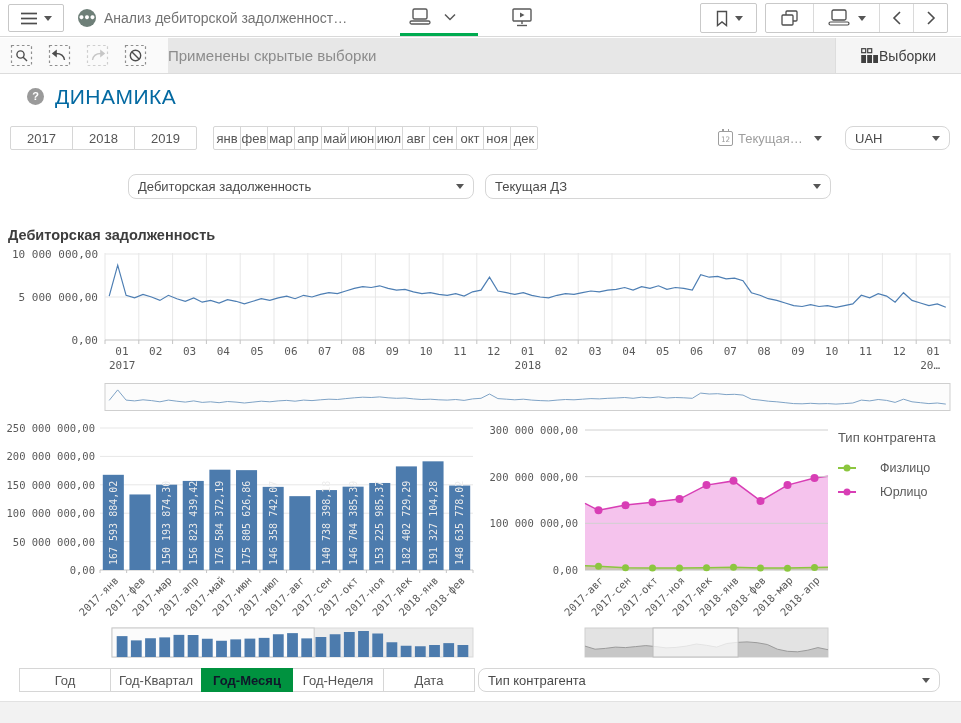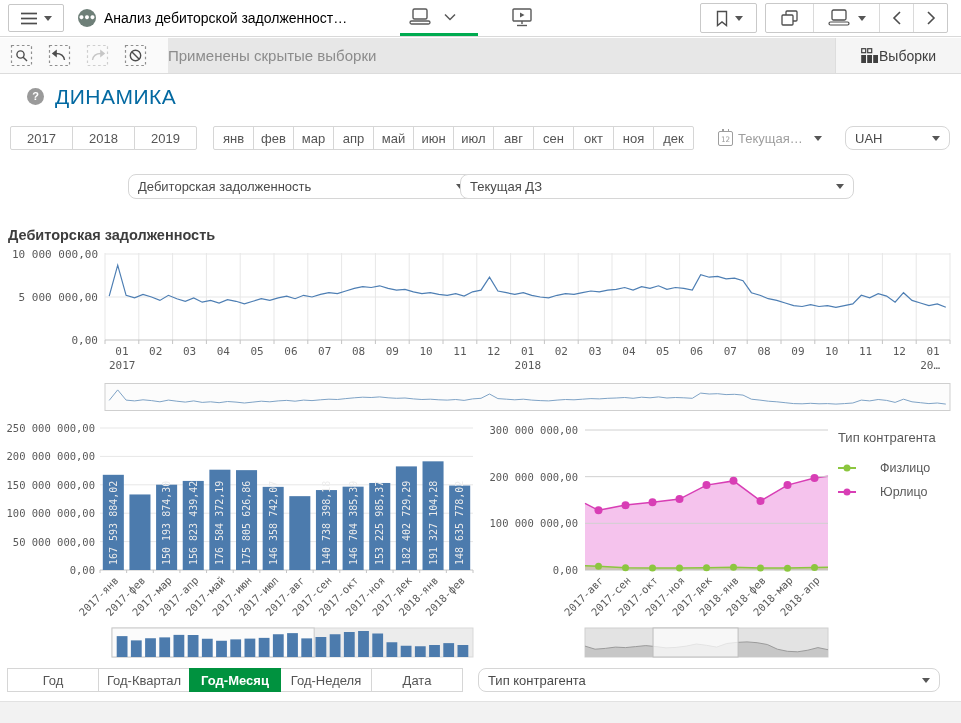--- a/index.html
+++ b/index.html
@@ -8,21 +8,21 @@
             font-family:"Liberation Sans","DejaVu Sans",sans-serif; color:#404040; }
   svg text { font-family:"DejaVu Sans Mono",monospace; }
 
   
   .topbar { position:absolute; left:0; top:0; width:961px; height:37px; background:#fff;
             border-bottom:1px solid #d9d9d9; }
   .menu-btn { position:absolute; left:8px; top:4px; width:56px; height:28px; border:1px solid #c7c7c7;
               border-radius:2px; display:flex; align-items:center; justify-content:center; gap:7px; background:#fff; cursor:pointer; }
   .app-ico { position:absolute; left:78px; top:9px; width:18px; height:18px; border-radius:50%;
              background:#6e7f78; color:#fff; font-size:9px; letter-spacing:0; text-align:center; line-height:16px; }
-  .app-title { position:absolute; left:104px; top:10px; font-size:14px; color:#000000; }
+  .app-title { position:absolute; left:104px; top:10px; font-size:14px; color:#737373; }
   .sheet-nav { position:absolute; left:408px; top:7px; display:flex; align-items:center; gap:12px; cursor:pointer; }
   .tab-underline { position:absolute; left:400px; top:33px; width:78px; height:3px; }
   .story-ico { position:absolute; left:511px; top:7px; cursor:pointer; }
   .bm-btn { position:absolute; left:700px; top:3px; width:57px; height:30px; border:1px solid #c9c9c9; border-radius:2px;
             display:flex; align-items:center; justify-content:center; gap:6px; background:#fff; cursor:pointer; }
   .nav-group { position:absolute; left:765px; top:3px; width:183px; height:30px; border:1px solid #c9c9c9;
                border-radius:2px; display:flex; background:#fff; }
   .nav-cell { display:flex; align-items:center; justify-content:center; border-left:1px solid #dadada; cursor:pointer; }
   .nav-cell:first-child { border-left:none; }
   .caret { width:0; height:0; border-left:4px solid transparent; border-right:4px solid transparent; border-top:5px solid #565656; }
@@ -42,42 +42,42 @@
   .help-ico { position:absolute; left:27px; top:88px; width:17px; height:17px; border-radius:50%; background:#9a9a9a;
               color:#fff; font-size:11px; font-weight:bold; text-align:center; line-height:17px; }
   .sheet-heading { position:absolute; left:55px; top:85px; font-size:21px; color:#0369a1; letter-spacing:0.5px; }
 
   
   .pill-group { position:absolute; display:flex; }
   .pill { height:24px; border:1px solid #d6d6d6; background:#fff; margin-left:-1px;
           display:flex; align-items:center; justify-content:center; font-size:13px; color:#555; cursor:pointer; }
   .pill:first-child { margin-left:0; border-radius:2px 0 0 2px; }
   .pill:last-child { border-radius:0 2px 2px 0; }
-  .yearpill { width:63px; } .monthpill { width:41px; }
+  .yearpill { width:63px; } .monthpill { width:28px; }
   .datepick { position:absolute; left:718px; top:126px; height:24px; display:flex; align-items:center; gap:5px; cursor:pointer; }
   .cal-ico { width:15px; height:15px; border:1px solid #9e9e9e; border-radius:2px; position:relative;
              font-size:7.5px; color:#9e9e9e; text-align:center; line-height:15px; font-family:"DejaVu Sans Mono",monospace; }
   .cal-ico:before, .cal-ico:after { content:""; position:absolute; top:-3px; width:1.5px; height:3px; background:#9e9e9e; }
   .cal-ico:before { left:3px; } .cal-ico:after { right:3px; }
   .datepick .lbl { font-size:13px; color:#9e9e9e; }
   .dd { position:absolute; height:25px; border:1px solid #d6d6d6; border-radius:8px; background:#fff;
         display:flex; align-items:center; justify-content:space-between; padding:0 9px; font-size:13px; color:#4a4a4a; cursor:pointer; }
 
   
   .chart-title { position:absolute; left:8px; top:227px; font-size:14.5px; font-weight:bold; color:#3d3d3d; }
   .abs-svg { position:absolute; }
   .legend { position:absolute; left:838px; top:430px; width:120px; }
   .legend-title { font-size:13px; color:#595959; margin-bottom:16px; }
   .legend-item { display:flex; align-items:center; gap:24px; margin-bottom:10px; cursor:pointer; }
   .legend-item span { font-size:12.5px; color:#595959; }
 
   
   .ptab { width:92px; height:24px; border:1px solid #d6d6d6; background:#fff; margin-left:-1px;
           display:flex; align-items:center; justify-content:center; font-size:13px; color:#555; cursor:pointer; }
-  .ptab.active { background:#00923f; border-color:#00923f; color:#ffffff; font-weight:bold; z-index:1; }
+  .ptab.active { background:#00923f; border-color:#00923f; color:#0f172a; font-weight:bold; z-index:1; }
   .footer { position:absolute; left:0; top:701px; width:961px; height:22px; background:#f2f2f2; border-top:1px solid #e2e2e2; }
 </style>
 </head>
 <body>
 
 <div class="screen">
 
   <div class="topbar">
     <div class="menu-btn">
       <svg width="16" height="13">
@@ -213,21 +213,21 @@
 
   <div class="dd" style="left:845px; top:126px; width:105px; height:24px">
     <span>UAH</span>
     <div class="caret"></div>
   </div>
 
   <div class="dd" style="left:128px; top:174px; width:346px">
     <span>Дебиторская задолженность</span>
     <div class="caret"></div>
   </div>
-  <div class="dd" style="left:460px; top:174px; width:394px">
+  <div class="dd" style="left:485px; top:174px; width:346px">
     <span>Текущая ДЗ</span>
     <div class="caret"></div>
   </div>
 
   <div class="chart-title">Дебиторская задолженность</div>
   <svg class="abs-svg" style="left:0; top:248px" width="961" height="135">
       <line x1="105" y1="5" x2="105" y2="92" stroke="#e7e7e7" stroke-width="1"></line>
       <line x1="138.8" y1="5" x2="138.8" y2="92" stroke="#e7e7e7" stroke-width="1"></line>
       <line x1="172.6" y1="5" x2="172.6" y2="92" stroke="#e7e7e7" stroke-width="1"></line>
       <line x1="206.39999999999998" y1="5" x2="206.39999999999998" y2="92" stroke="#e7e7e7" stroke-width="1"></line>
@@ -480,21 +480,21 @@
         <div class="legend-item">
           <svg width="18" height="10">
             <line x1="0" y1="5" x2="18" y2="5" stroke="#d83eb5" stroke-width="2"></line>
             <circle cx="9" cy="5" r="3.5" fill="#d83eb5"></circle>
           </svg>
           <span>Юрлицо</span>
         </div>
       </div>
   </div>
 
-  <div class="pill-group" style="left:8px; top:668px">
+  <div class="pill-group" style="left:20px; top:668px">
       <div class="ptab">Год</div>
       <div class="ptab">Год-Квартал</div>
       <div class="ptab active">Год-Месяц</div>
       <div class="ptab">Год-Неделя</div>
       <div class="ptab">Дата</div>
     </div>
 
   <div class="dd" style="left:478px; top:668px; width:462px; height:24px">
     <span>Тип контрагента</span>
     <div class="caret"></div>

